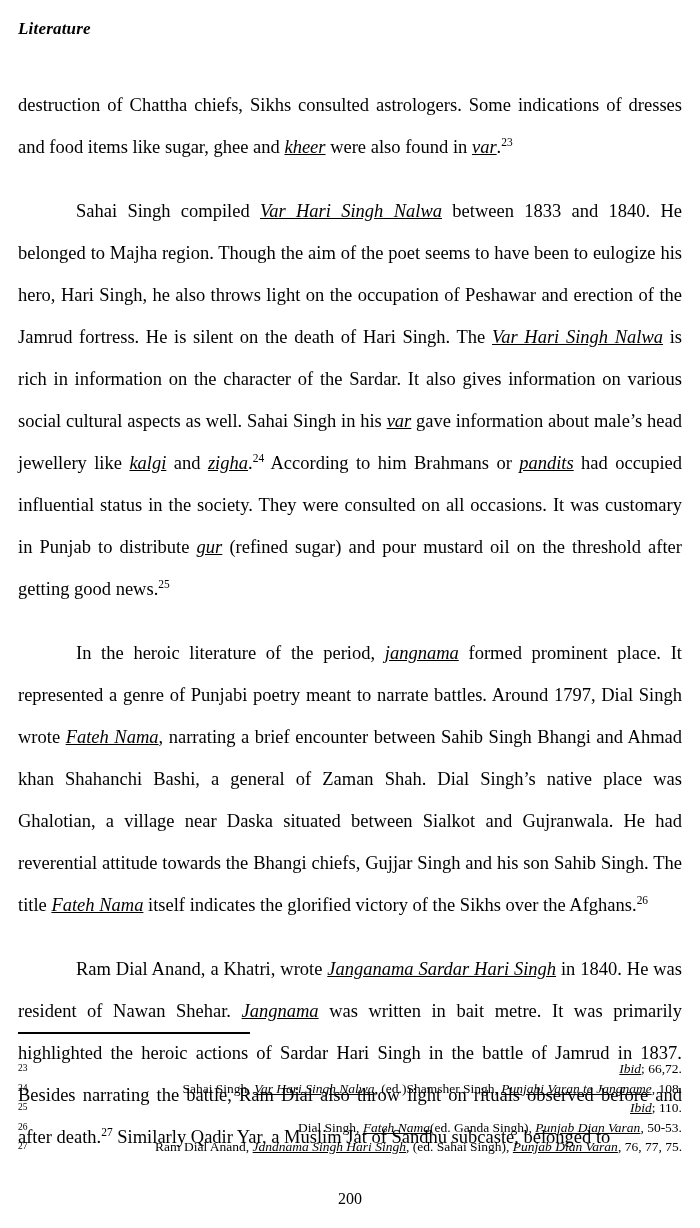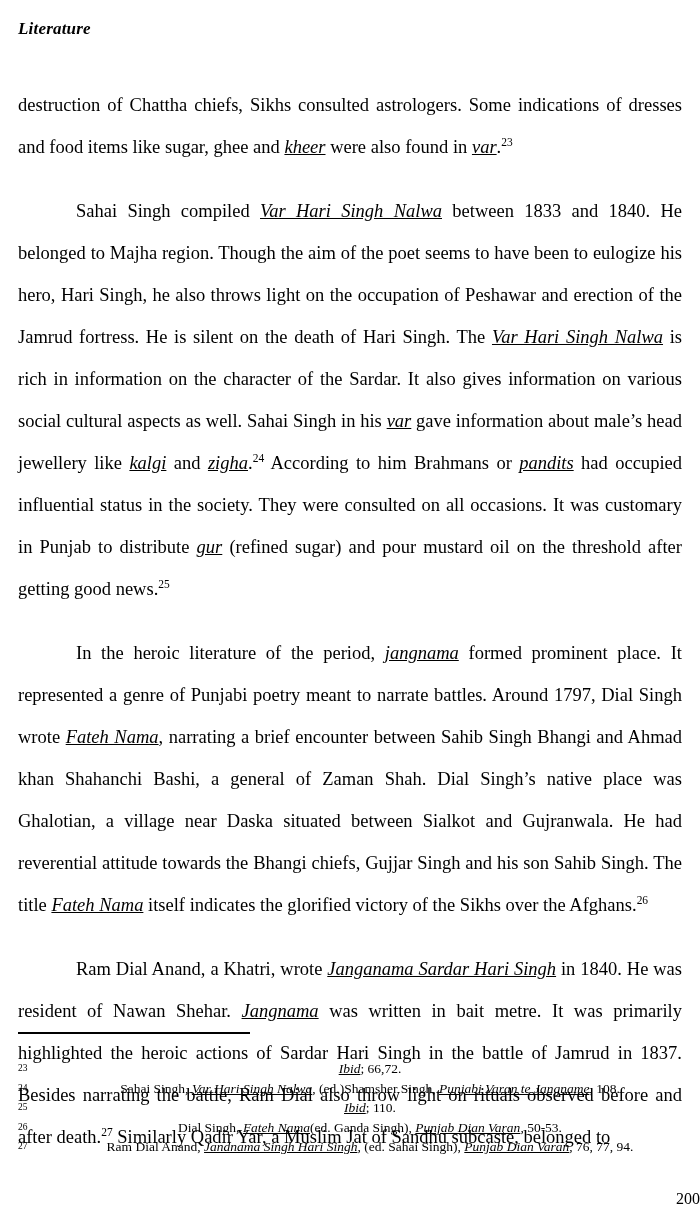--- a/index.html
+++ b/index.html
@@ -86,30 +86,30 @@
   }
   .fn-num {
     width: 40px;
     flex: 0 0 40px;
     font-size: 9.5px;
     line-height: 19.5px;
     padding-top: 0px;
   }
   .fn-text {
     flex: 1 1 auto;
-    text-align: center;
+    text-align: right;
   }
 
   
   .folio {
     position: absolute;
     left: 0;
     top: 1190px;
     width: 700px;
-    text-align: right;
+    text-align: center;
     font-size: 16px;
   }
 </style>
 </head>
 <body>
 
 <div class="page">
 
   <div class="running-head">Literature</div>
 
@@ -134,19 +134,19 @@
       <div class="fn-item">
         <div class="fn-num">25</div>
         <div class="fn-text"><span class="it">Ibid</span><span>; 110.</span></div>
       </div>
       <div class="fn-item">
         <div class="fn-num">26</div>
         <div class="fn-text"><span>Dial Singh, </span><span class="it">Fateh Nama</span><span>(ed. Ganda Singh), </span><span class="it">Punjab Dian Varan</span><span>, 50-53.</span></div>
       </div>
       <div class="fn-item">
         <div class="fn-num">27</div>
-        <div class="fn-text"><span>Ram Dial Anand, </span><span class="it">Jandnama Singh Hari Singh</span><span>, (ed. Sahai Singh), </span><span class="it">Punjab Dian Varan</span><span>, 76, 77, 94.</span></div>
+        <div class="fn-text"><span>Ram Dial Anand, </span><span class="it">Jandnama Singh Hari Singh</span><span>, (ed. Sahai Singh), </span><span class="it">Punjab Dian Varan</span><span>, 76, 77, 75.</span></div>
       </div>
     </div>
 
   <div class="folio">200</div>
 
 </div>
 
 </body></html>

